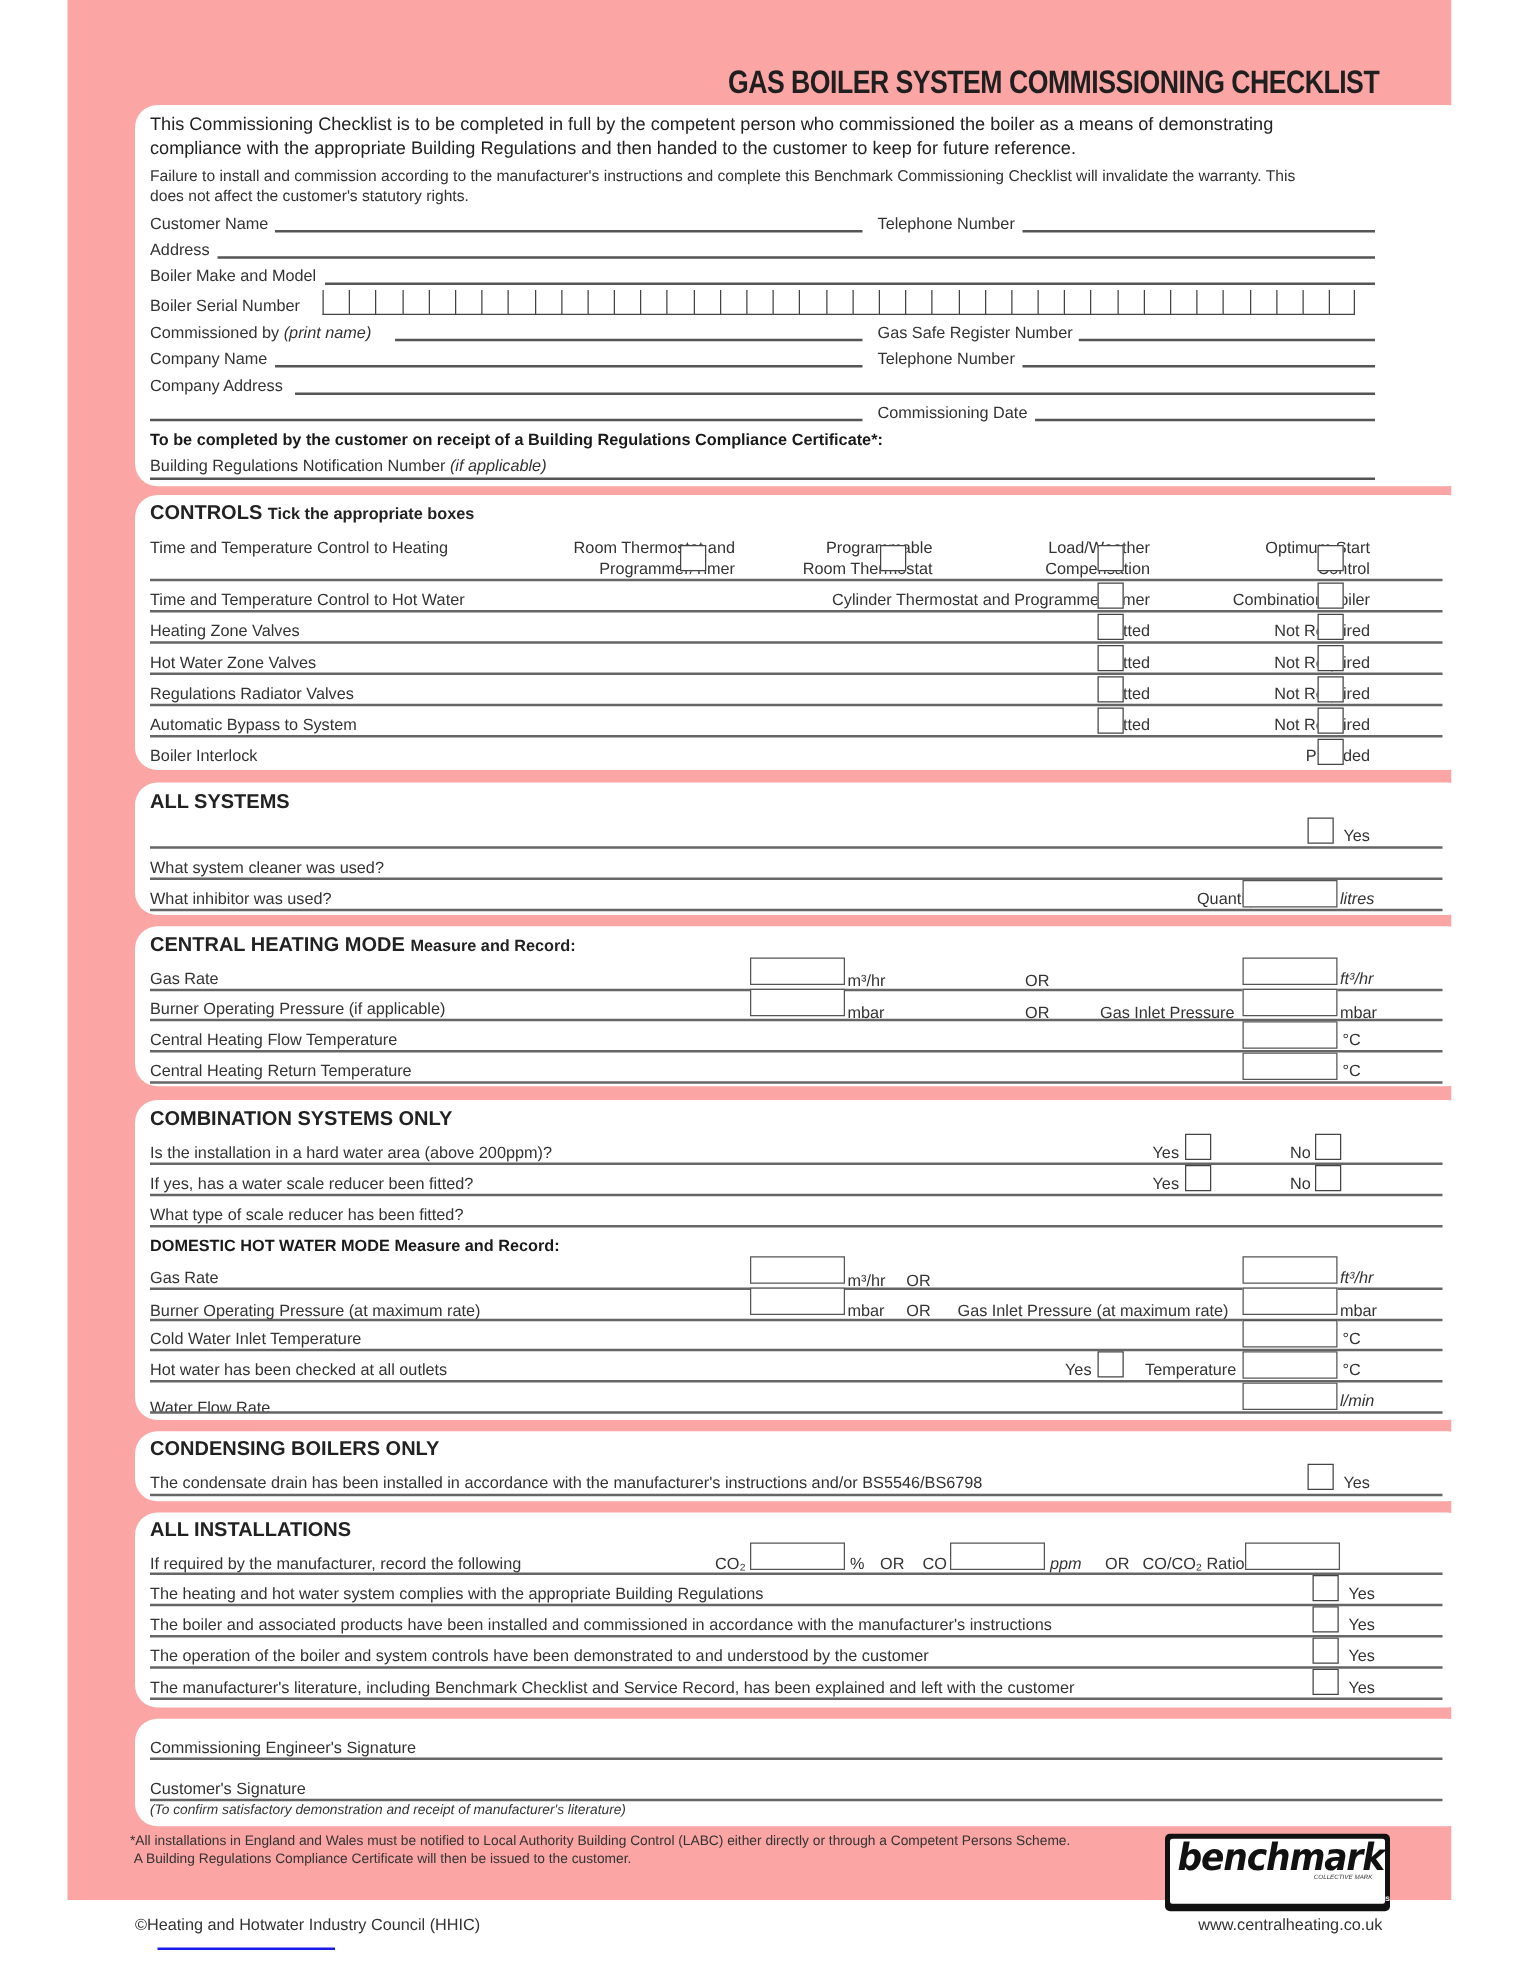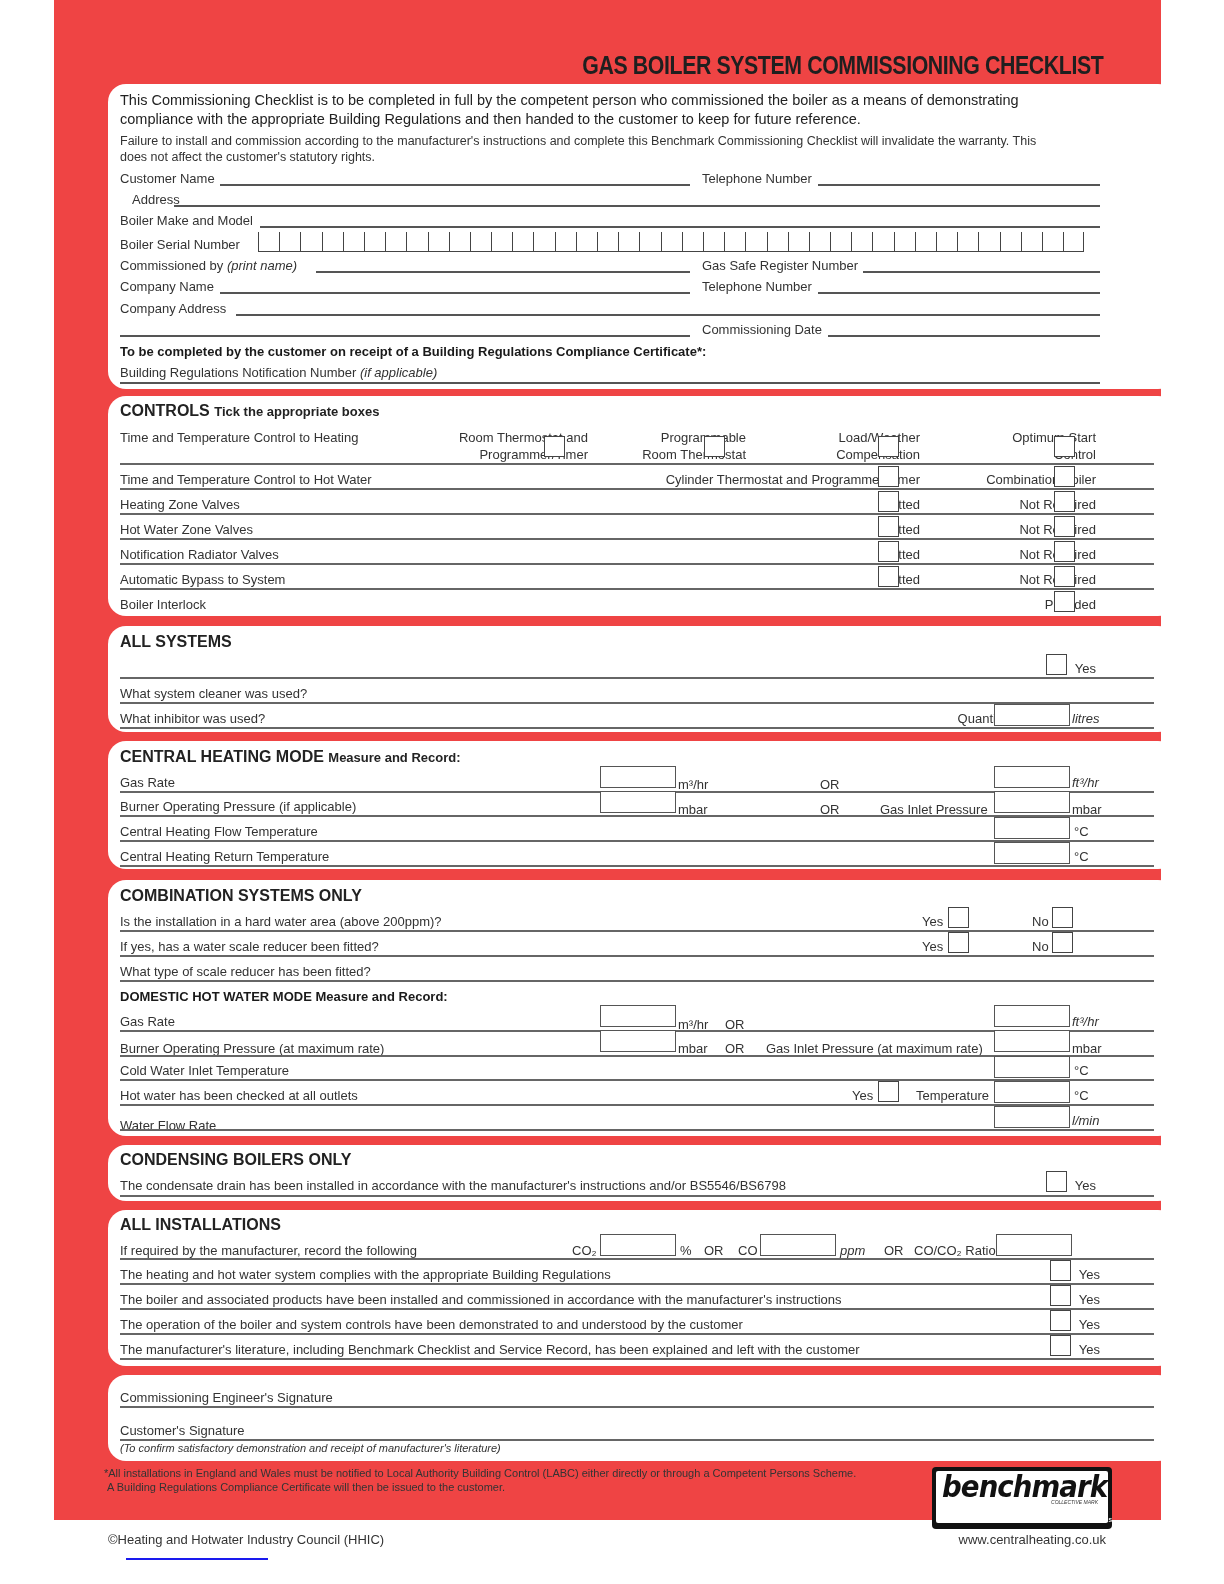--- a/index.html
+++ b/index.html
@@ -1,18 +1,18 @@
 <!DOCTYPE html>
 <html><head>
 <meta charset="utf-8">
 <style>
   * { box-sizing: border-box; margin: 0; padding: 0; }
   html, body { width: 1224px; height: 1584px; background: #ffffff; overflow: hidden; }
   body { font-family: "Liberation Sans", sans-serif; color: #222; position: relative; }
-  .page { position: absolute; left: 54px; top: 0; width: 1107px; height: 1520px; background: #ef4444; }
+  .page { position: absolute; left: 54px; top: 0; width: 1107px; height: 1520px; background: #fca5a5; }
   .title { position: absolute; right: 58px; top: 50px; font-family: "Liberation Sans", sans-serif; font-weight: bold; font-size: 26px; letter-spacing: -0.5px; transform: scaleX(0.82); transform-origin: right center; color: #1f1f1f; white-space: nowrap; }
   .card { position: absolute; left: 54px; width: 1068px; background: #fff; border-radius: 18px; }
   .abs { position: absolute; white-space: nowrap; }
   .t { font-size: 13px; color: #333; }
   .t14 { font-size: 14.5px; color: #222; }
   .h { font-size: 16px; font-weight: bold; color: #222; }
   .h small { font-size: 13px; font-weight: bold; }
   .line { position: absolute; height: 1.5px; background: #555; }
   .rule { position: absolute; left: 12px; right: 22px; height: 1.5px; background: #666; }
   .box { position: absolute; width: 21px; height: 21px; border: 1.2px solid #444; border-right-color: #444; background: #fff; }
@@ -39,21 +39,21 @@
     <div class="abs t14" style="left:12px;top:8px;">This Commissioning Checklist is to be completed in full by the competent person who commissioned the boiler as a means of demonstrating</div>
     <div class="abs t14" style="left:12px;top:27px;">compliance with the appropriate Building Regulations and then handed to the customer to keep for future reference.</div>
     <div class="abs t" style="left:12px;top:50px;font-size:12.5px;">Failure to install and commission according to the manufacturer's instructions and complete this Benchmark Commissioning Checklist will invalidate the warranty. This</div>
     <div class="abs t" style="left:12px;top:66px;font-size:12.5px;">does not affect the customer's statutory rights.</div>
 
     <div class="abs t" style="left:12px;top:87px;">Customer Name</div>
     <div class="line" style="left:112px;width:470px;top:100px;"></div>
     <div class="abs t" style="left:594px;top:87px;">Telephone Number</div>
     <div class="line" style="left:710px;width:282px;top:100px;"></div>
 
-    <div class="abs t" style="left:12px;top:108px;margin-left:12px;">Address</div>
+    <div class="abs t" style="left:12px;top:108px;">Address</div>
     <div class="line" style="left:66px;width:926px;top:121px;"></div>
 
     <div class="abs t" style="left:12px;top:129px;">Boiler Make and Model</div>
     <div class="line" style="left:152px;width:840px;top:142px;"></div>
 
     <div class="abs t" style="left:12px;top:153px;">Boiler Serial Number</div>
     <div class="serial" style="left:150px;top:148px;">
       <span></span>
         <span></span>
         <span></span>
@@ -156,21 +156,21 @@
     <div class="box" style="left:946px;top:95px;"></div>
     <div class="rule" style="top:117px;"></div>
 
     <div class="abs t" style="left:12px;top:126px;">Hot Water Zone Valves</div>
     <div class="abs t" style="right:256px;top:126px;">Fitted</div>
     <div class="box" style="left:770px;top:120px;"></div>
     <div class="abs t" style="right:80px;top:126px;">Not Required</div>
     <div class="box" style="left:946px;top:120px;"></div>
     <div class="rule" style="top:142px;"></div>
 
-    <div class="abs t" style="left:12px;top:151px;">Notification Radiator Valves</div>
+    <div class="abs t" style="left:12px;top:151px;">Regulations Radiator Valves</div>
     <div class="abs t" style="right:256px;top:151px;">Fitted</div>
     <div class="box" style="left:770px;top:145px;"></div>
     <div class="abs t" style="right:80px;top:151px;">Not Required</div>
     <div class="box" style="left:946px;top:145px;"></div>
     <div class="rule" style="top:167px;"></div>
 
     <div class="abs t" style="left:12px;top:176px;">Automatic Bypass to System</div>
     <div class="abs t" style="right:256px;top:176px;">Fitted</div>
     <div class="box" style="left:770px;top:170px;"></div>
     <div class="abs t" style="right:80px;top:176px;">Not Required</div>

